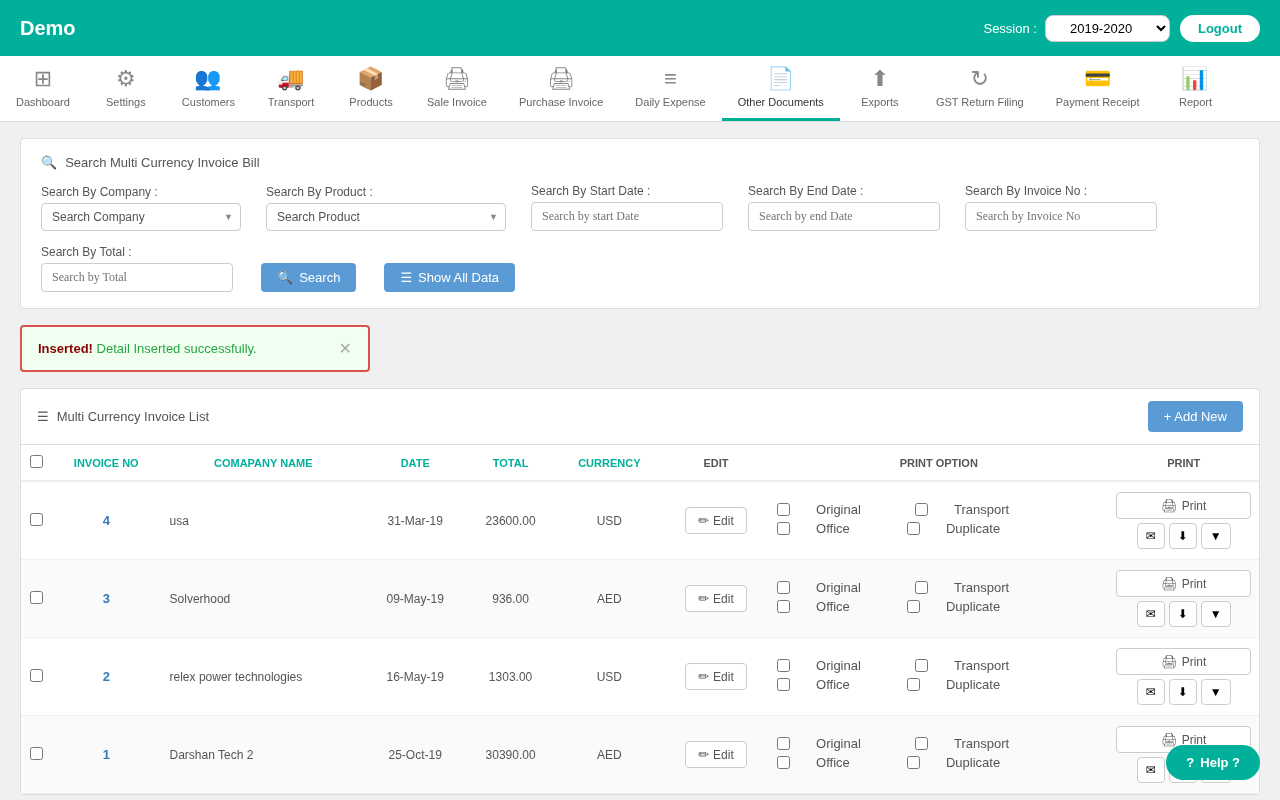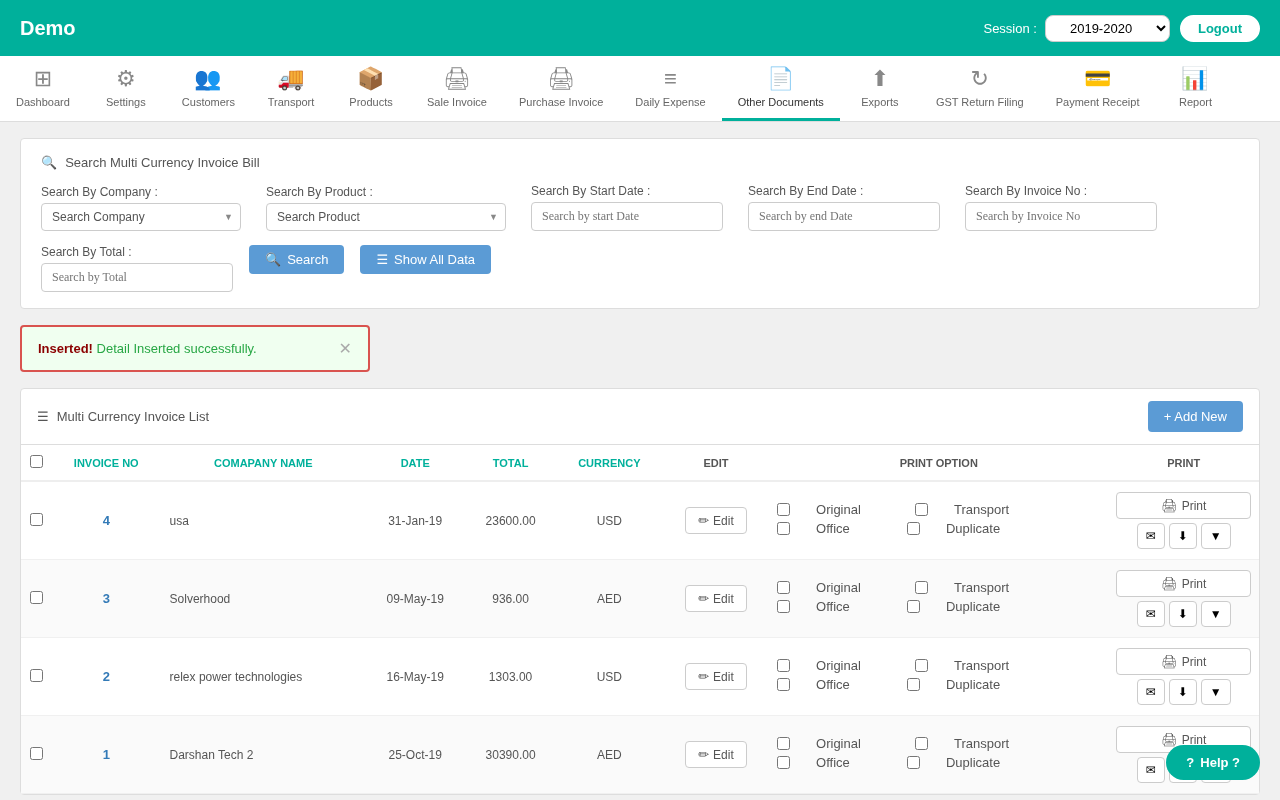--- a/index.html
+++ b/index.html
@@ -115,22 +115,22 @@
       top: 50%;
       transform: translateY(-50%);
       font-size: 9px;
       color: #888;
       pointer-events: none;
     }
     .search-input-medium { width: 192px; font-family: Liberation Serif, serif; }
 
     .search-bottom-row {
       display: flex;
-      align-items: flex-start;
-      gap: 16px;
+      align-items: flex-end;
+      gap: 28px;
     }
     .btn-search {
       background: #5b9bd5;
       color: white;
       border: none;
       border-radius: 4px;
       padding: 7px 16px;
       cursor: pointer;
       font-size: 13px;
       display: flex;
@@ -437,21 +437,21 @@
       </thead>
       <tbody id="table-body">
           <tr>
             <td class="checkbox-col">
       <input type="checkbox" style="">
     </td>
             <td>
       <a href="#" class="invoice-no-link">4</a>
     </td>
             <td class="company-name">usa</td>
-            <td>31-Jan-19</td>
+            <td>31-Mar-19</td>
             <td>23600.00</td>
             <td>USD</td>
             <td>
       <button class="btn-edit">
         <span>✏</span> Edit
       </button>
     </td>
             <td class="print-options">
       <div class="print-option-row">
         <input type="checkbox" style=""> <span>Original</span>

